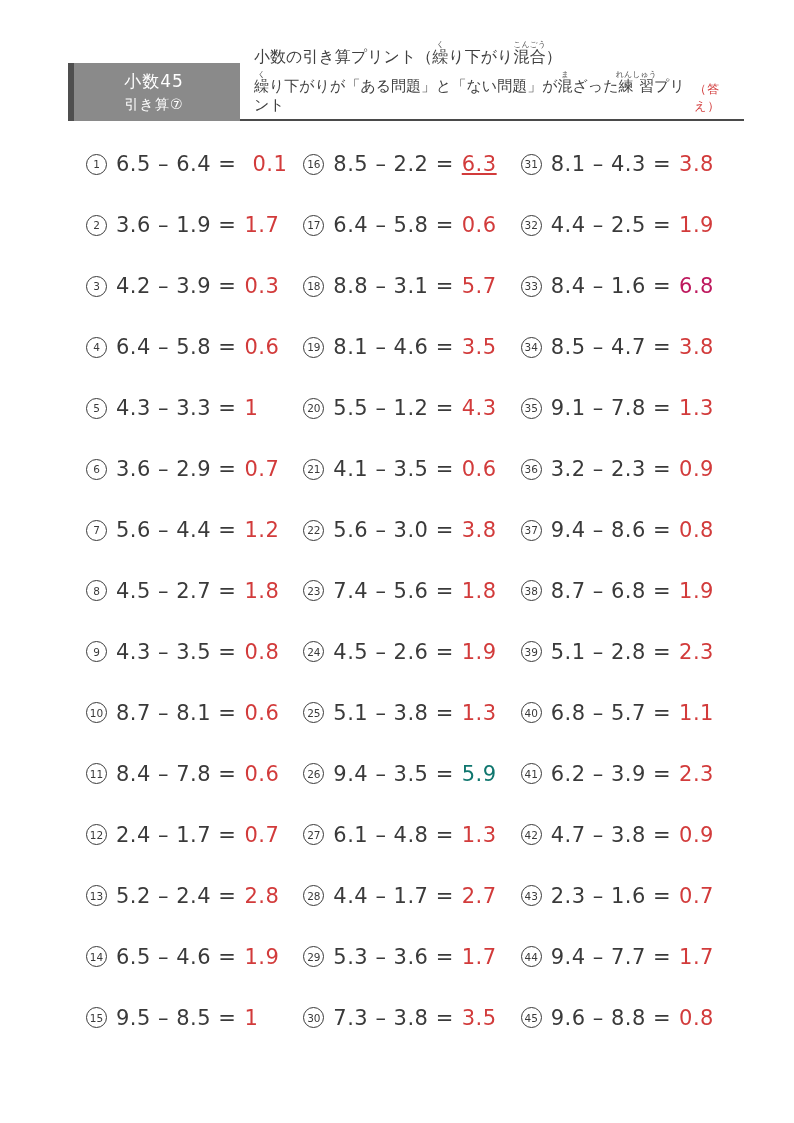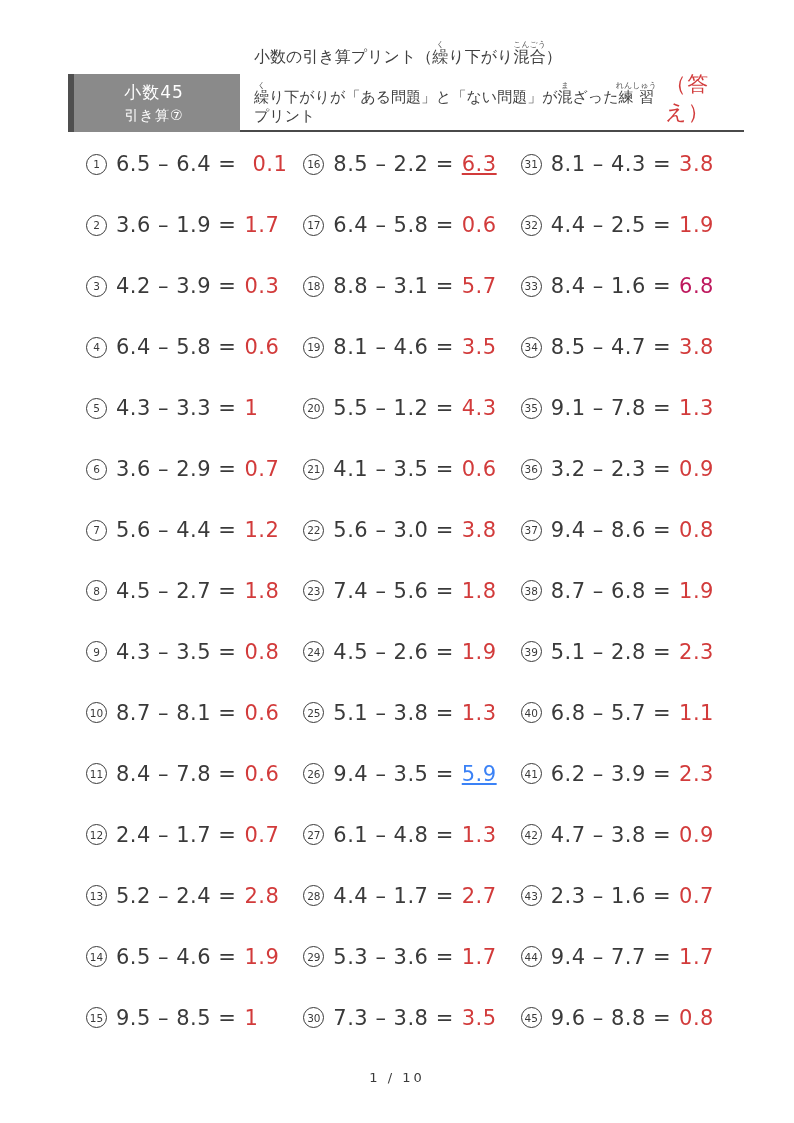--- a/index.html
+++ b/index.html
@@ -57,21 +57,21 @@
     justify-content: flex-end;
     row-gap: 2px;
   }
   .title-line { font-size: 16px; color: #3f3f3f; }
   .subtitle-row {
     display: flex;
     justify-content: space-between;
     align-items: flex-end;
   }
   .subtitle-line { font-size: 15px; color: #3f3f3f; }
-  .answer-label { font-size: 21px; letter-spacing: 1px; }
+  .answer-label { font-size: 12px; letter-spacing: 1px; }
 
   ruby rt {
     font-size: 8px;
     color: #555;
     letter-spacing: 0;
   }
 
   
   .problems {
     position: absolute;
@@ -260,21 +260,21 @@
         <span class="ans" style="color: rgb(210, 59, 59);">1.9</span>
       </div>
       <div class="problem">
         <span class="pnum">25</span>
         <span class="expr">5.1 – 3.8 =</span>
         <span class="ans" style="color: rgb(210, 59, 59);">1.3</span>
       </div>
       <div class="problem">
         <span class="pnum">26</span>
         <span class="expr">9.4 – 3.5 =</span>
-        <span class="ans" style="color: #3b82f6; text-decoration: underline;">5.9</span>
+        <span class="ans" style="color: #0f766e;">5.9</span>
       </div>
       <div class="problem">
         <span class="pnum">27</span>
         <span class="expr">6.1 – 4.8 =</span>
         <span class="ans" style="color: rgb(210, 59, 59);">1.3</span>
       </div>
       <div class="problem">
         <span class="pnum">28</span>
         <span class="expr">4.4 – 1.7 =</span>
         <span class="ans" style="color: rgb(210, 59, 59);">2.7</span>
@@ -359,17 +359,14 @@
         <span class="expr">9.4 – 7.7 =</span>
         <span class="ans" style="color: rgb(210, 59, 59);">1.7</span>
       </div>
       <div class="problem">
         <span class="pnum">45</span>
         <span class="expr">9.6 – 8.8 =</span>
         <span class="ans" style="color: rgb(210, 59, 59);">0.8</span>
       </div>
     </div>
 
-  <div class="footer">
-    <span>1 / 10</span>
-  </div>
 
 </div>
 
 </body></html>

